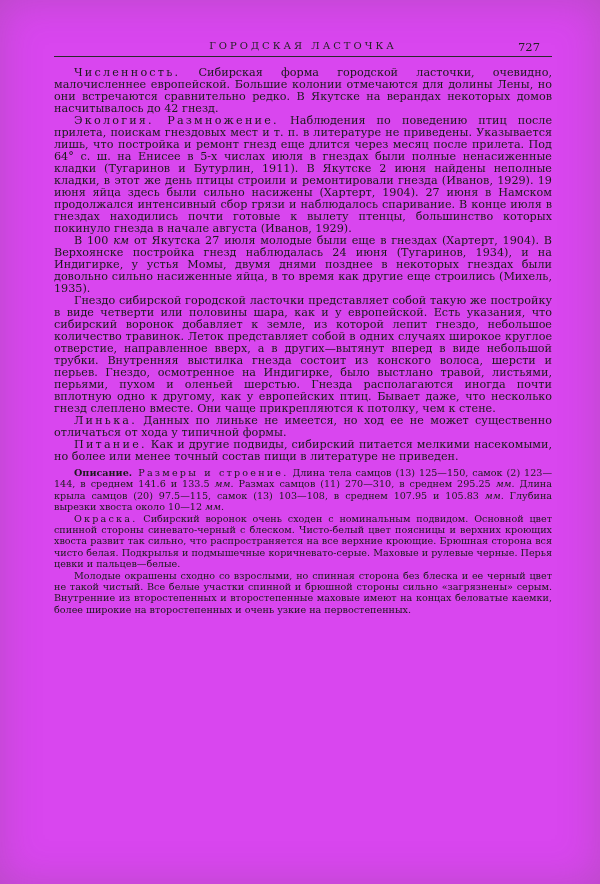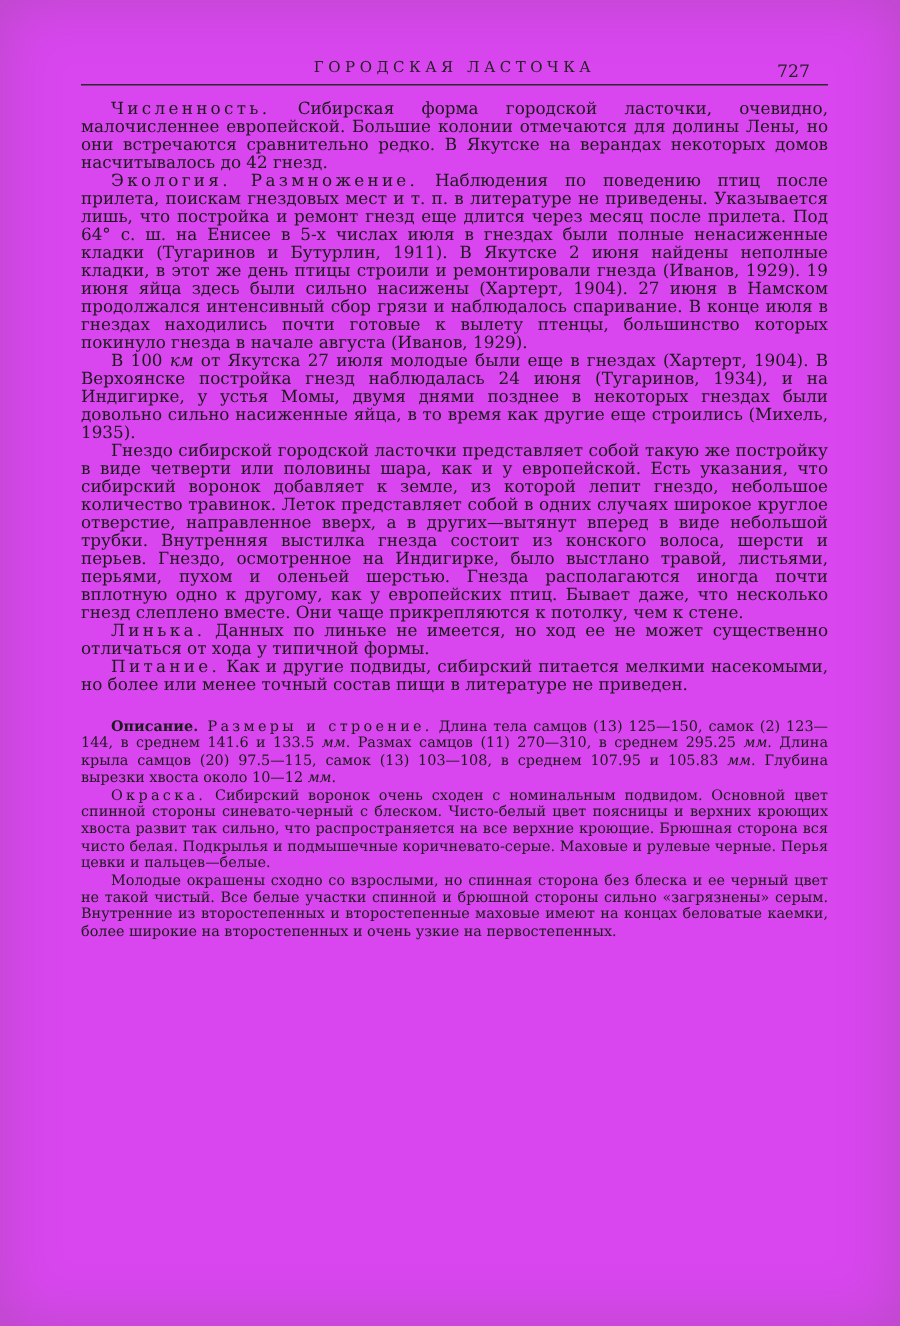--- a/index.html
+++ b/index.html
@@ -50,21 +50,21 @@
   }
   p.normal {
     font-size: 11.2px;
     line-height: 12px;
   }
   p.small {
     font-size: 9.6px;
     line-height: 11.4px;
   }
   p.small-first {
-    margin-top: 16px;
+    margin-top: 4px;
   }
   .spaced {
     letter-spacing: 2.2px;
   }
   .bold {
     font-weight: bold;
   }
   .italic {
     font-style: italic;
   }

